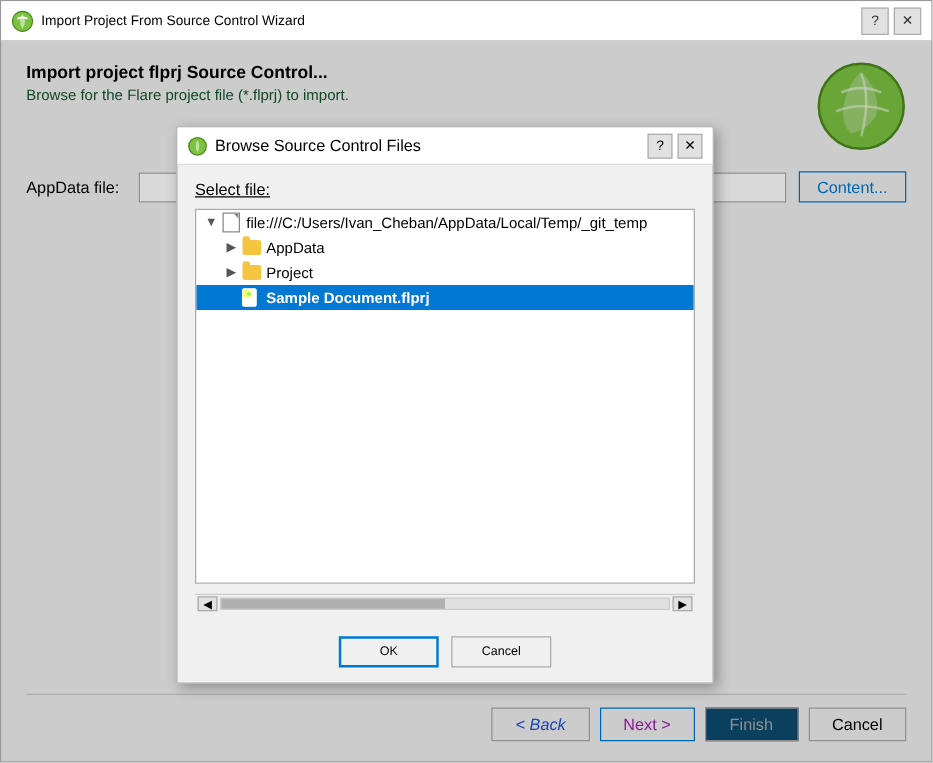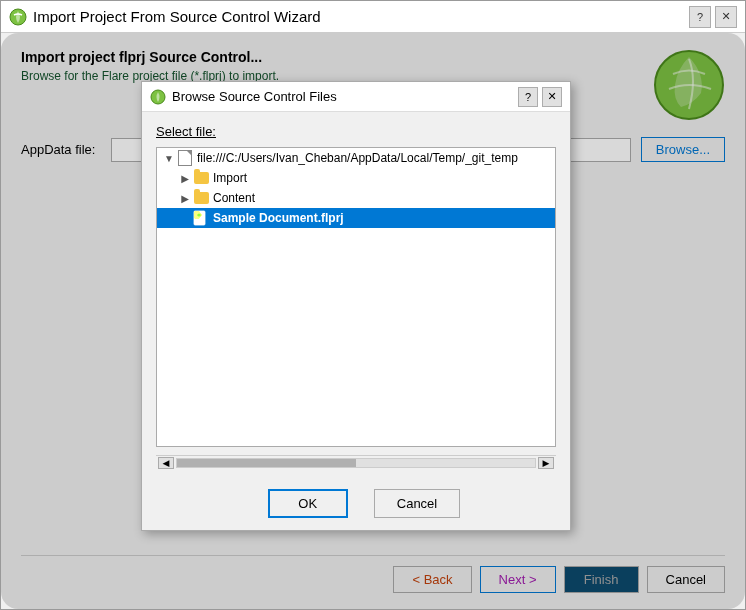--- a/index.html
+++ b/index.html
@@ -34,21 +34,21 @@
       gap: 6px;
     }
 
     .wizard-titlebar-icon {
       width: 18px;
       height: 18px;
     }
 
     .wizard-titlebar-text {
       flex: 1;
-      font-size: 15px;
+      font-size: 11px;
       color: #000;
     }
 
     .wizard-titlebar-controls {
       display: flex;
       gap: 4px;
     }
 
     .titlebar-btn {
       width: 22px;
@@ -149,21 +149,22 @@
     .footer-btn {
       padding: 5px 18px;
       font-size: 13px;
       cursor: pointer;
       min-width: 75px;
     }
 
     .footer-btn-back {
       background: #f0f0f0;
       border: 1px solid #aaa;
-      color: #c2410c;
+      color: #1d4ed8;
+      font-style: italic;
     }
 
     .footer-btn-next {
       background: #f0f0f0;
       border: 1px solid #0078d4;
       color: #a21caf;
     }
 
     .footer-btn-finish {
       background: #0c4a6e;
@@ -179,24 +180,23 @@
     }
 
     
     .modal-overlay {
       position: absolute;
       top: 0; left: 0; right: 0; bottom: 0;
       background: rgba(0,0,0,0.15);
       display: flex;
       align-items: flex-start;
       justify-content: flex-start;
-      padding-top: 48px;
+      padding-top: 68px;
       padding-left: 140px;
       z-index: 10;
-      border-radius: 17px;
     }
 
     
     .browse-dialog {
       width: 430px;
       background: #f0f0f0;
       border: 1px solid #aaa;
       box-shadow: 3px 3px 10px rgba(0,0,0,0.3);
       display: flex;
       flex-direction: column;
@@ -381,24 +381,23 @@
 
     .dialog-footer {
       display: flex;
       justify-content: center;
       gap: 10px;
       padding: 10px 0 12px 0;
     }
 
     .dialog-btn {
       padding: 5px 22px;
-      font-size: 13px;
+      font-size: 10px;
       cursor: pointer;
       min-width: 80px;
-      margin-left: 16px;
     }
 
     .dialog-btn-ok {
       background: #f0f0f0;
       border: 2px solid #0078d4;
       color: #000;
     }
 
     .dialog-btn-cancel {
       background: #f0f0f0;
@@ -443,21 +442,21 @@
           <path d="M20 25 Q36 18 52 25" fill="none" stroke="#fff" stroke-width="2" opacity="0.5"></path>
           <path d="M16 40 Q36 32 58 40" fill="none" stroke="#fff" stroke-width="2" opacity="0.5"></path>
         </svg>
       </div>
     </div>
 
     <div class="wizard-content">
       <div class="project-file-row">
         <span class="project-file-label">AppData file:</span>
         <input class="project-file-input" type="text" value="" readonly="" style="">
-        <button class="browse-btn">Browse...</button>
+        <button class="browse-btn">Content...</button>
       </div>
     </div>
 
     <div class="wizard-footer">
       <button class="footer-btn footer-btn-back">&lt; Back</button>
       <button class="footer-btn footer-btn-next">Next &gt;</button>
       <button class="footer-btn footer-btn-finish">Finish</button>
       <button class="footer-btn footer-btn-cancel">Cancel</button>
     </div>
 
@@ -489,29 +488,29 @@
                 <div class="icon-file"></div>
               </span>
               <span class="tree-label">file:///C:/Users/Ivan_Cheban/AppData/Local/Temp/_git_temp</span>
             </div>
 
             <div class="tree-item tree-indent-1">
               <span class="tree-expand">▶</span>
               <span class="tree-icon">
                 <div class="icon-folder"></div>
               </span>
-              <span class="tree-label">Import</span>
+              <span class="tree-label">AppData</span>
             </div>
 
             <div class="tree-item tree-indent-1">
               <span class="tree-expand">▶</span>
               <span class="tree-icon">
                 <div class="icon-folder"></div>
               </span>
-              <span class="tree-label">Content</span>
+              <span class="tree-label">Project</span>
             </div>
 
             <div class="tree-item tree-indent-1 selected">
               <span class="tree-expand" style="visibility:hidden;">▶</span>
               <span class="tree-icon">
                 <svg width="16" height="16" viewBox="0 0 16 16">
                   <rect x="1" y="1" width="11" height="14" rx="1" fill="#fff" stroke="#888" stroke-width="0.8"></rect>
                   <rect x="1" y="1" width="6" height="8" rx="1" fill="#7dc242"></rect>
                   <circle cx="6" cy="5" r="3" fill="#7dc242"></circle>
                   <path d="M4 5 Q6 2 8 5 Q6 8 4 5Z" fill="#4a8a1c"></path>

